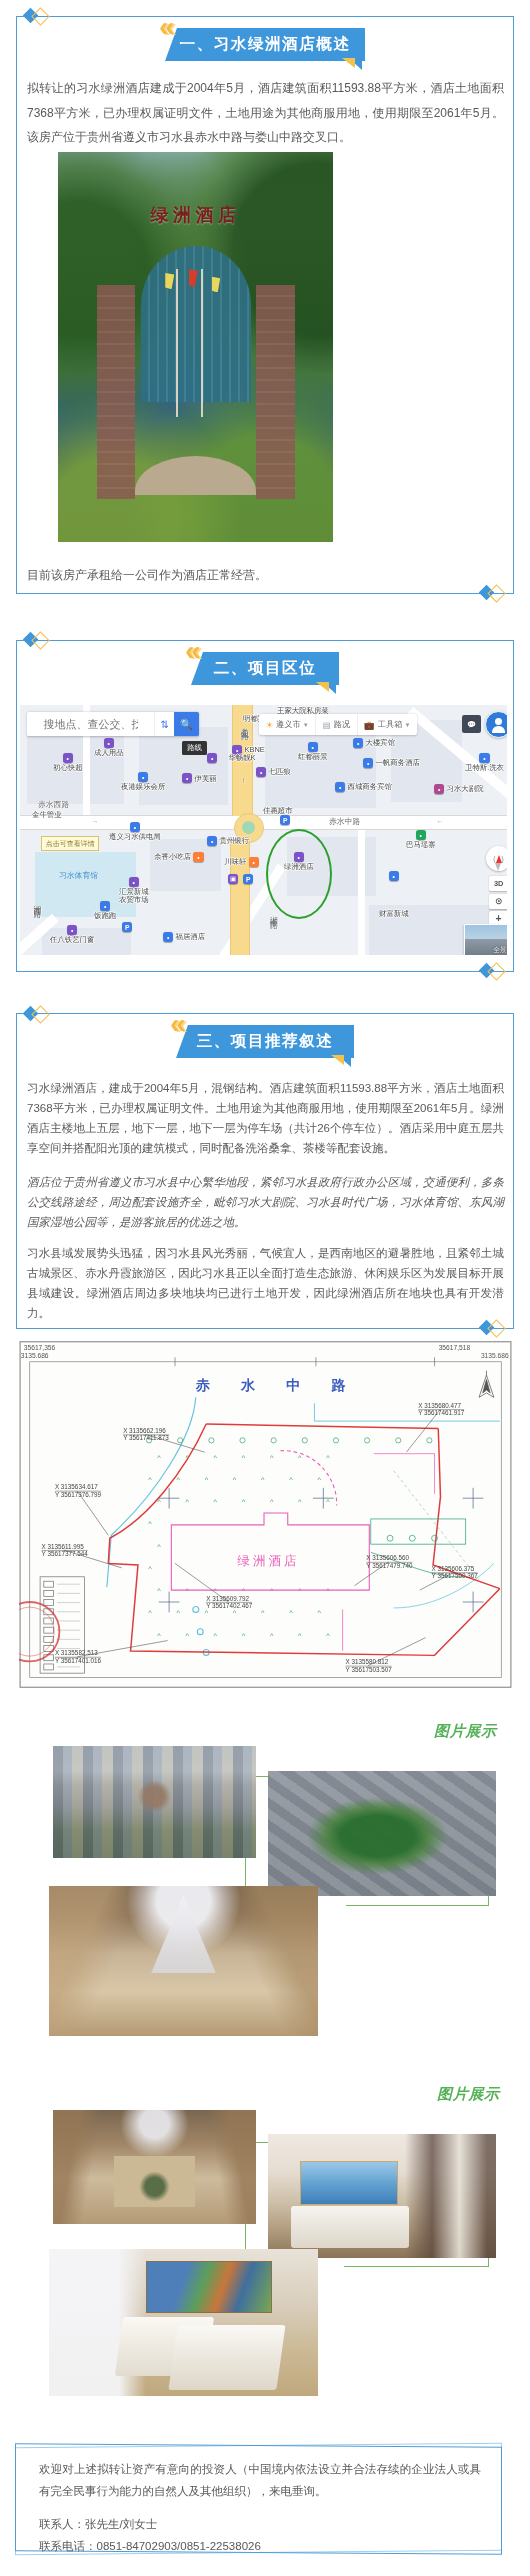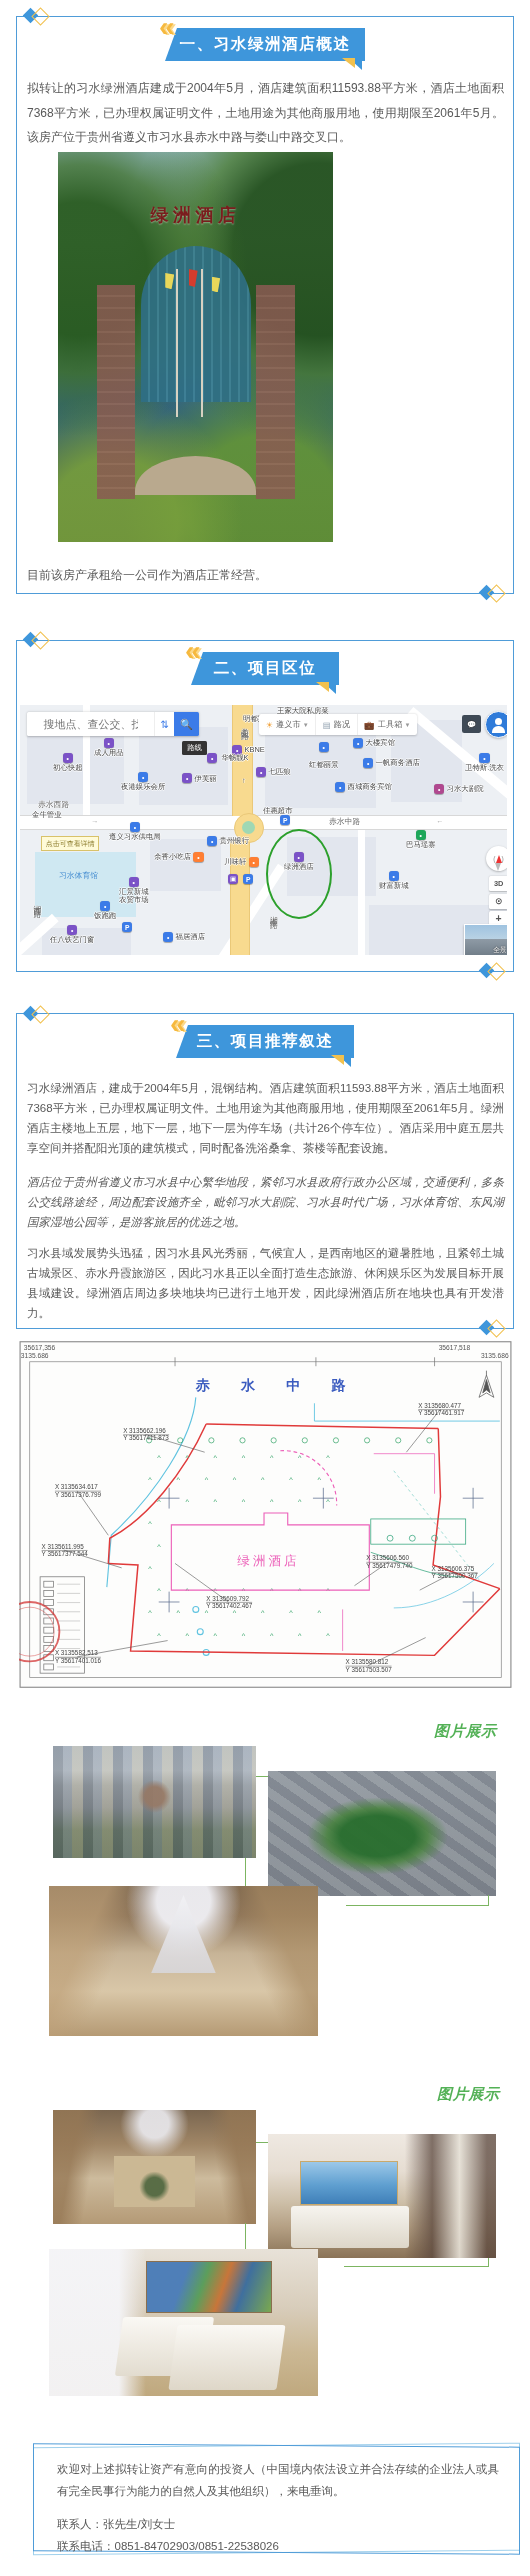--- a/index.html
+++ b/index.html
@@ -58,21 +58,21 @@
   .mapctl{position:absolute;width:19.3px;background:#fff;box-shadow:0 0.7px 1.5px rgba(0,0,0,.25);border-radius:1.5px;text-align:center;color:#555;font-weight:bold;z-index:6;}
   #compass{position:absolute;left:466px;top:141px;width:25px;height:25px;border-radius:50%;background:#fff;box-shadow:0 0.7px 2.2px rgba(0,0,0,.3);z-index:6;display:flex;align-items:center;justify-content:center;font-size:6.7px;color:#888;}
   #compass .needle{width:0;height:0;border-left:3.7px solid transparent;border-right:3.7px solid transparent;border-bottom:8.2px solid #e33;position:relative;}
   #compass .needle:after{content:"";position:absolute;left:-3.7px;top:8.2px;width:0;height:0;border-left:3.7px solid transparent;border-right:3.7px solid transparent;border-top:8.2px solid #bbb;}
   #streetview{position:absolute;left:444px;top:219px;width:43px;height:31px;z-index:6;border:1.5px solid #fff;box-shadow:0 0.7px 2.2px rgba(0,0,0,.3);
               background:linear-gradient(180deg,#9fc3e0 0%,#b9d2e4 45%,#8e9aa5 46%,#707d88 100%);}
   #streetview span{position:absolute;right:1.5px;bottom:0.7px;color:#fff;font-size:6.7px;text-shadow:0 0 1.5px #000;}
   #detail-tip{position:absolute;left:21px;top:131px;background:#fffbd8;border:0.7px solid #d8c26a;color:#8a7a2a;font-size:7px;padding:1.5px 3.7px;z-index:5;}
   .marrow{position:absolute;color:#9a9a9a;font-size:7.4px;z-index:1;}
   
-  #contact{position:absolute;left:33px;top:2445px;width:487px;height:108px;}
+  #contact{position:absolute;left:15px;top:2445px;width:487px;height:108px;}
   #contact .cb1{position:absolute;inset:0;border:1.5px solid #9fd0ec;transform:skewY(-0.55deg);}
   #contact .cb2{position:absolute;inset:0;border:1.5px solid #4f9cd8;transform:skewY(0.4deg);}
   #contact .ctext{position:absolute;left:24px;right:21px;top:13.4px;font-size:11.5px;line-height:22px;color:#595959;text-align:justify;}
   svg text{font-family:"Liberation Sans","DejaVu Sans",sans-serif;}
 </style>
 </head>
 <body>
 
 <div id="page">
 
@@ -173,39 +173,39 @@
           <span class="poi-lb" style="margin: 0px 2.2px;">大楼宾馆</span>
         </div>
         <div class="poi" style="left: 343px; top: 53px; flex-direction: row;">
           <span class="poi-ic" style="background: rgb(59, 123, 232);">•</span>
           <span class="poi-lb" style="margin: 0px 2.2px;">一帆商务酒店</span>
         </div>
         <div class="poi" style="left: 445px; top: 48px;">
           <span class="poi-ic" style="background: rgb(59, 123, 232);">•</span>
           <span class="poi-lb">卫特斯.洗衣</span>
         </div>
-        <div class="poi" style="left: 289px; top: 37px; gap: 8px;">
+        <div class="poi" style="left: 278px; top: 37px;">
           <span class="poi-ic" style="background: rgb(59, 123, 232);">•</span>
           <span class="poi-lb">红都丽景</span>
         </div>
         <div class="poi" style="left: 212px; top: 40px; flex-direction: row;">
           <span class="poi-ic" style="background: rgb(123, 82, 199);">•</span>
           <span class="poi-lb" style="margin: 0px 2.2px;">KBNE</span>
         </div>
         <div class="poi" style="left: 74px; top: 33px;">
           <span class="poi-ic" style="background: rgb(123, 82, 199);">•</span>
           <span class="poi-lb">成人用品</span>
         </div>
         <div class="poi" style="left: 33px; top: 48px;">
           <span class="poi-ic" style="background: rgb(123, 82, 199);">•</span>
           <span class="poi-lb">初心快超</span>
         </div>
         <div class="poi" style="left: 187px; top: 48px; flex-direction: row;">
           <span class="poi-ic" style="background: rgb(123, 82, 199);">•</span>
-          <span class="poi-lb" style="margin: 0px 4px; text-align: right;">华畅靓K</span>
+          <span class="poi-lb" style="margin: 0px 11px; text-align: right;">华畅靓K</span>
         </div>
         <div class="poi" style="left: 162px; top: 68px; flex-direction: row; align-items: flex-end;">
           <span class="poi-ic" style="background: rgb(123, 82, 199);">•</span>
           <span class="poi-lb" style="margin: 0px 2.2px;">伊芙丽</span>
         </div>
         <div class="poi" style="left: 236px; top: 62px; flex-direction: row;">
           <span class="poi-ic" style="background: rgb(123, 82, 199);">•</span>
           <span class="poi-lb" style="margin: 0px 2.2px;">七匹狼</span>
         </div>
         <div class="poi" style="left: 101px; top: 67px;">
@@ -246,21 +246,21 @@
           <span class="poi-lb" style="margin: 0px 2.2px;">川味轩</span>
         </div>
         <div class="poi" style="left: 264px; top: 147px;">
           <span class="poi-ic" style="background: rgb(123, 82, 199);">•</span>
           <span class="poi-lb">绿洲酒店</span>
         </div>
         <div class="poi" style="left: 386px; top: 125px;">
           <span class="poi-ic" style="background: rgb(30, 167, 90);">•</span>
           <span class="poi-lb">巴马瑶寨</span>
         </div>
-        <div class="poi" style="left: 359px; top: 166px;">
+        <div class="poi" style="left: 359px; top: 166px; gap: 28px;">
           <span class="poi-ic" style="background: rgb(59, 123, 232);">•</span>
           <span class="poi-lb">财富新城</span>
         </div>
         <div class="poi" style="left: 99px; top: 172px;">
           <span class="poi-ic" style="background: rgb(123, 82, 199);">•</span>
           <span class="poi-lb">汇景新城
 农贸市场</span>
         </div>
         <div class="poi" style="left: 74px; top: 196px;">
           <span class="poi-ic" style="background: rgb(59, 123, 232);">•</span>

